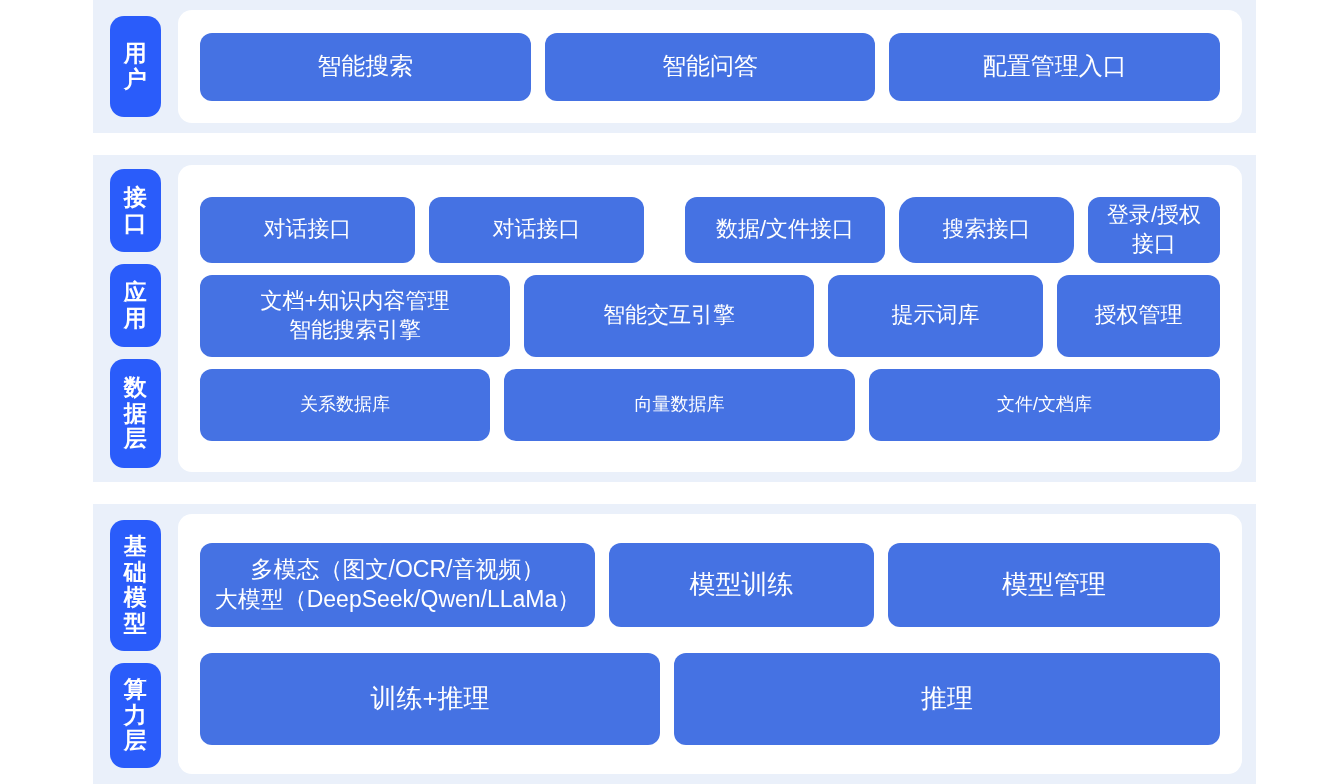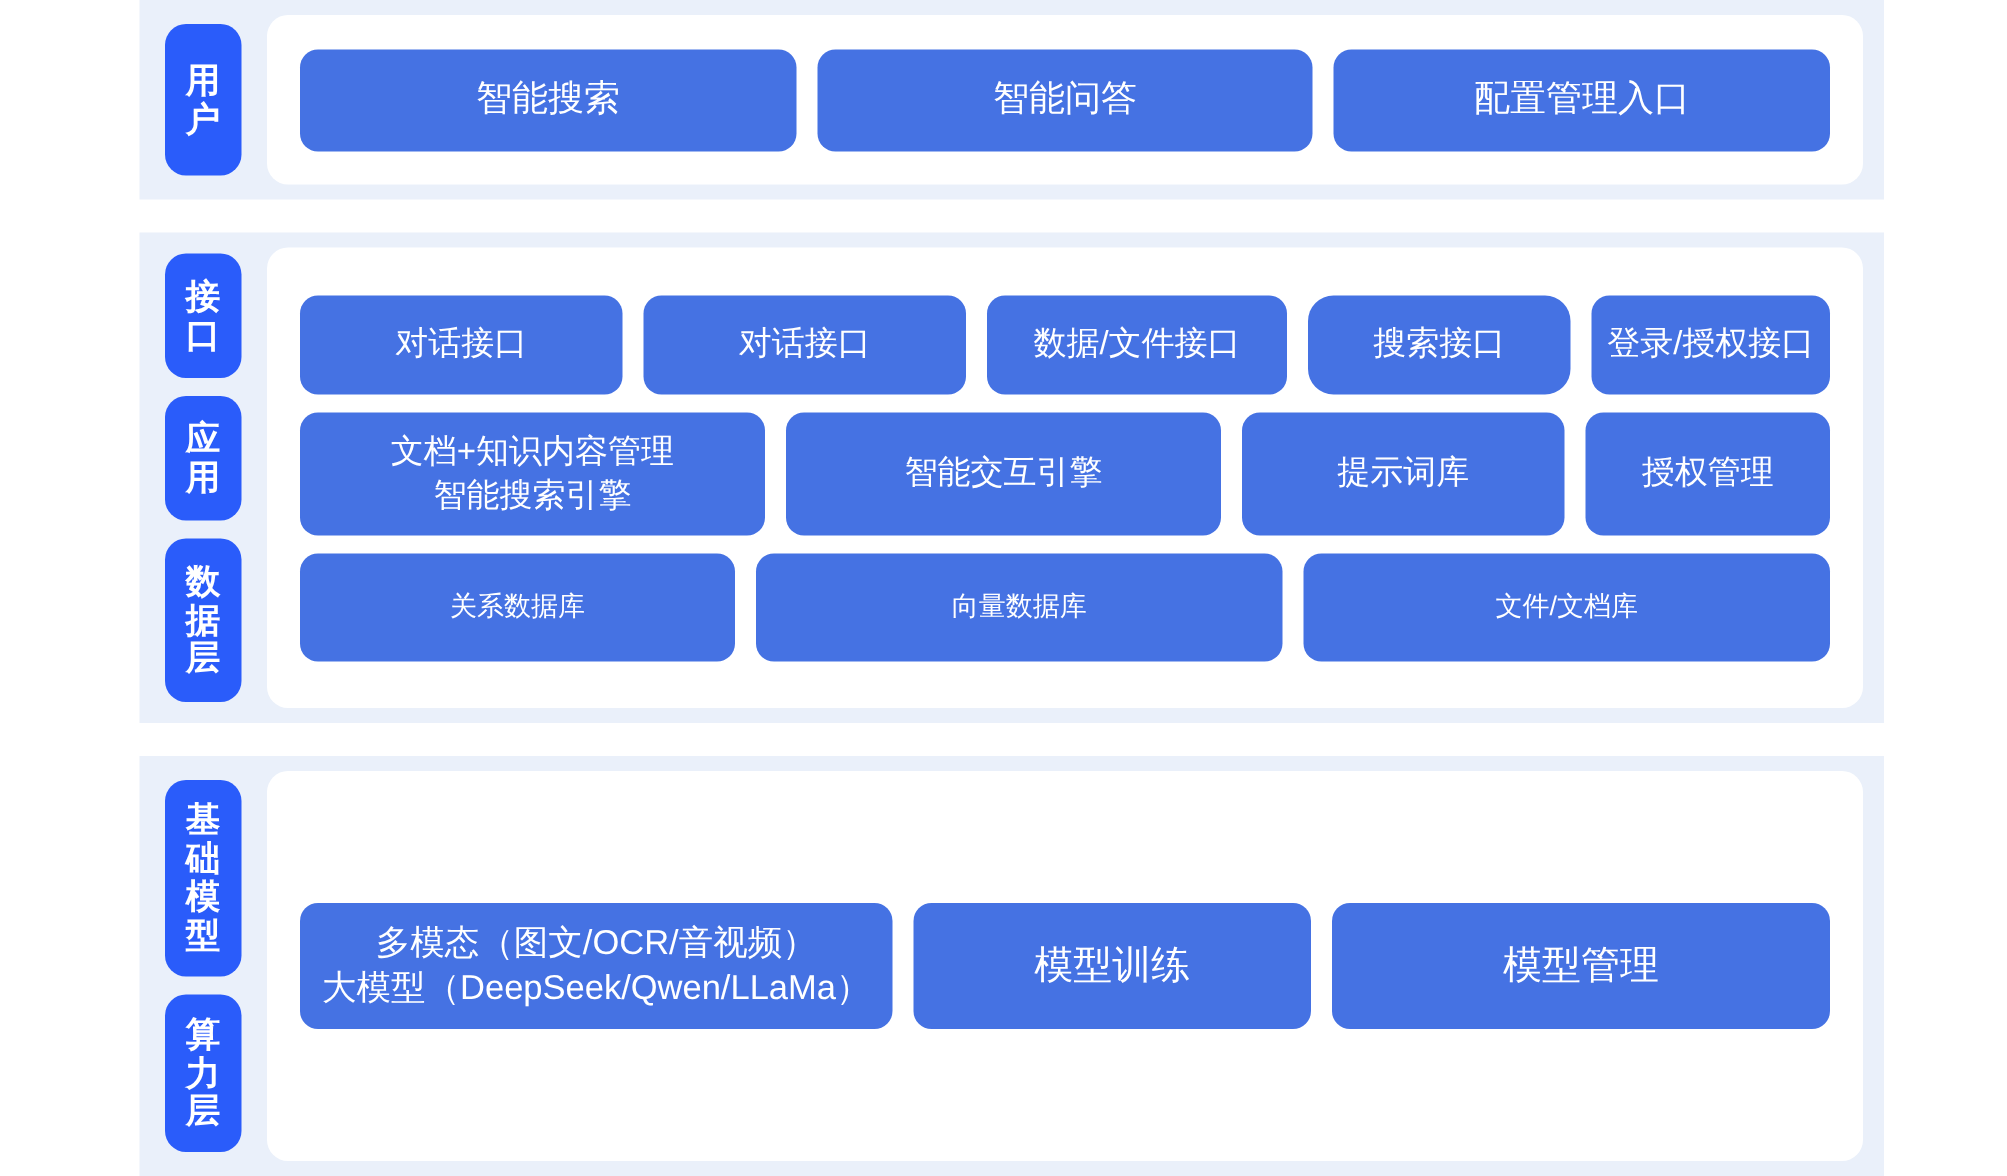--- a/index.html
+++ b/index.html
@@ -121,21 +121,21 @@
   #sec-bottom { height: 280px; }
   #sec-bottom .card { gap: 26px; padding: 14px 22px; }
   #sec-bottom .node { height: 84px; font-size: 26px; }
   #sec-bottom .row-compute .node { height: 92px; }
   #sec-bottom .node.multiline { font-size: 23px; line-height: 1.3; }
 
   
   .f1 { flex: 1 1 0; }
   .w-290 { flex: 0 0 290px; }
   .w-215 { flex: 0 0 215px; }
-  .w-200 { flex: 0 0 200px; }
+  .w-200 { flex: 0 0 200px; margin-left: 27px; }
   .w-175 { flex: 0 0 175px; border-radius: 17px; }
   .w-395 { flex: 0 0 395px; }
   .w-265 { flex: 0 0 265px; }
   .w-310 { flex: 0 0 310px; }
   .w-460 { flex: 0 0 460px; }
 </style>
 </head>
 <body>
 
 <div class="diagram">
@@ -217,16 +217,20 @@
       </div>
     </div>
 
     <div class="card">
       <div class="row row-model">
         <div class="node w-395 multiline">多模态（图文/OCR/音视频）
 大模型（DeepSeek/Qwen/LLaMa）</div>
         <div class="node w-265">模型训练</div>
         <div class="node f1">模型管理</div>
       </div>
+      <div class="row row-compute">
+        <div class="node w-460">训练+推理</div>
+        <div class="node f1">推理</div>
+      </div>
     </div>
   </div>
 
 </div>
 
 </body></html>

